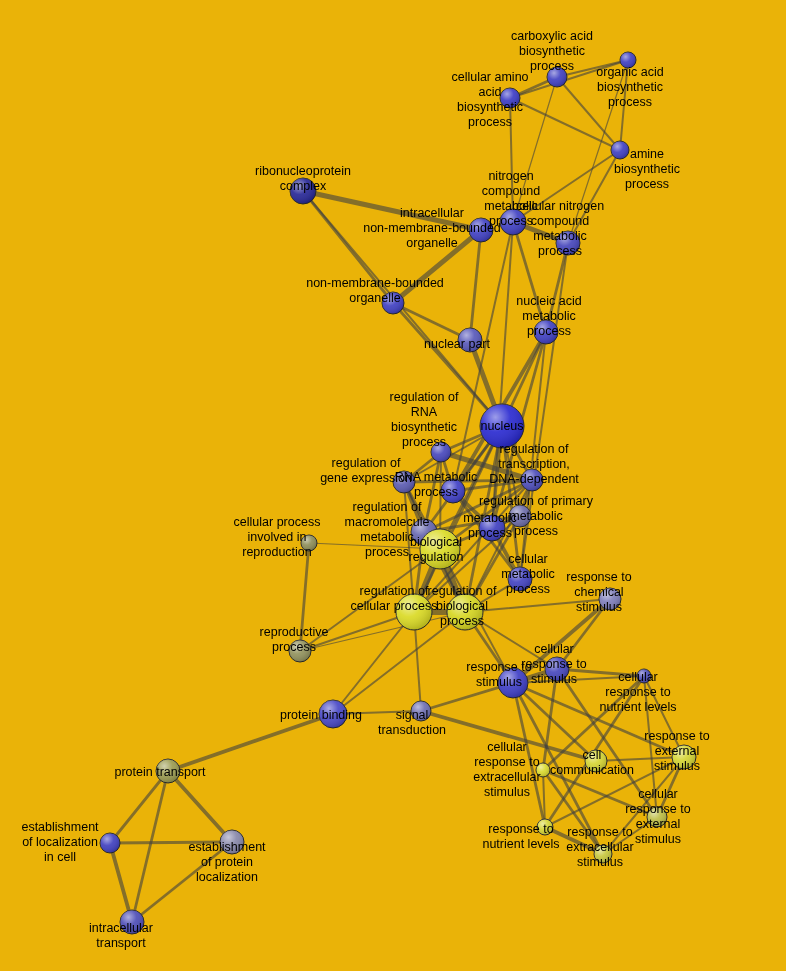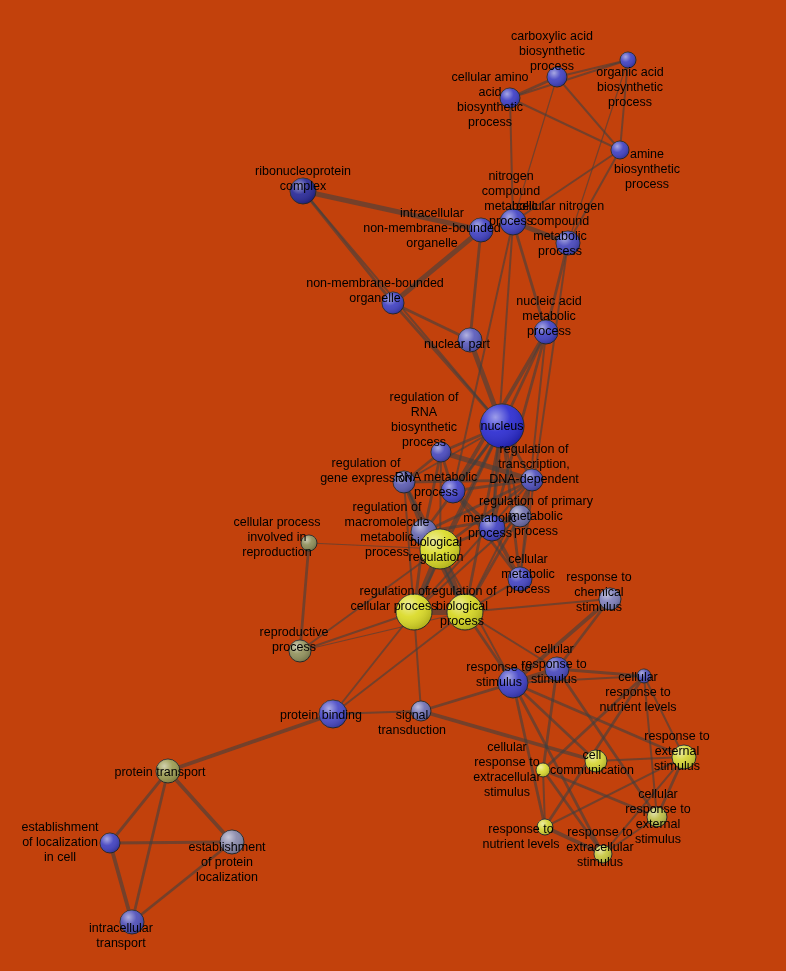--- a/index.html
+++ b/index.html
@@ -8,21 +8,21 @@
     background: #ffffff;
     width: 786px;
     height: 971px;
     overflow: hidden;
     font-family: "Liberation Sans", sans-serif;
   }
   #graph-wrap {
     position: relative;
     width: 786px;
     height: 971px;
-    background: #c2410c;
+    background: #eab308;
   }
   #graph {
     display: block;
   }
   #graph text {
     font-family: "Liberation Sans", sans-serif;
     font-size: 12.5px;
     fill: #000000;
   }
   #graph line {

